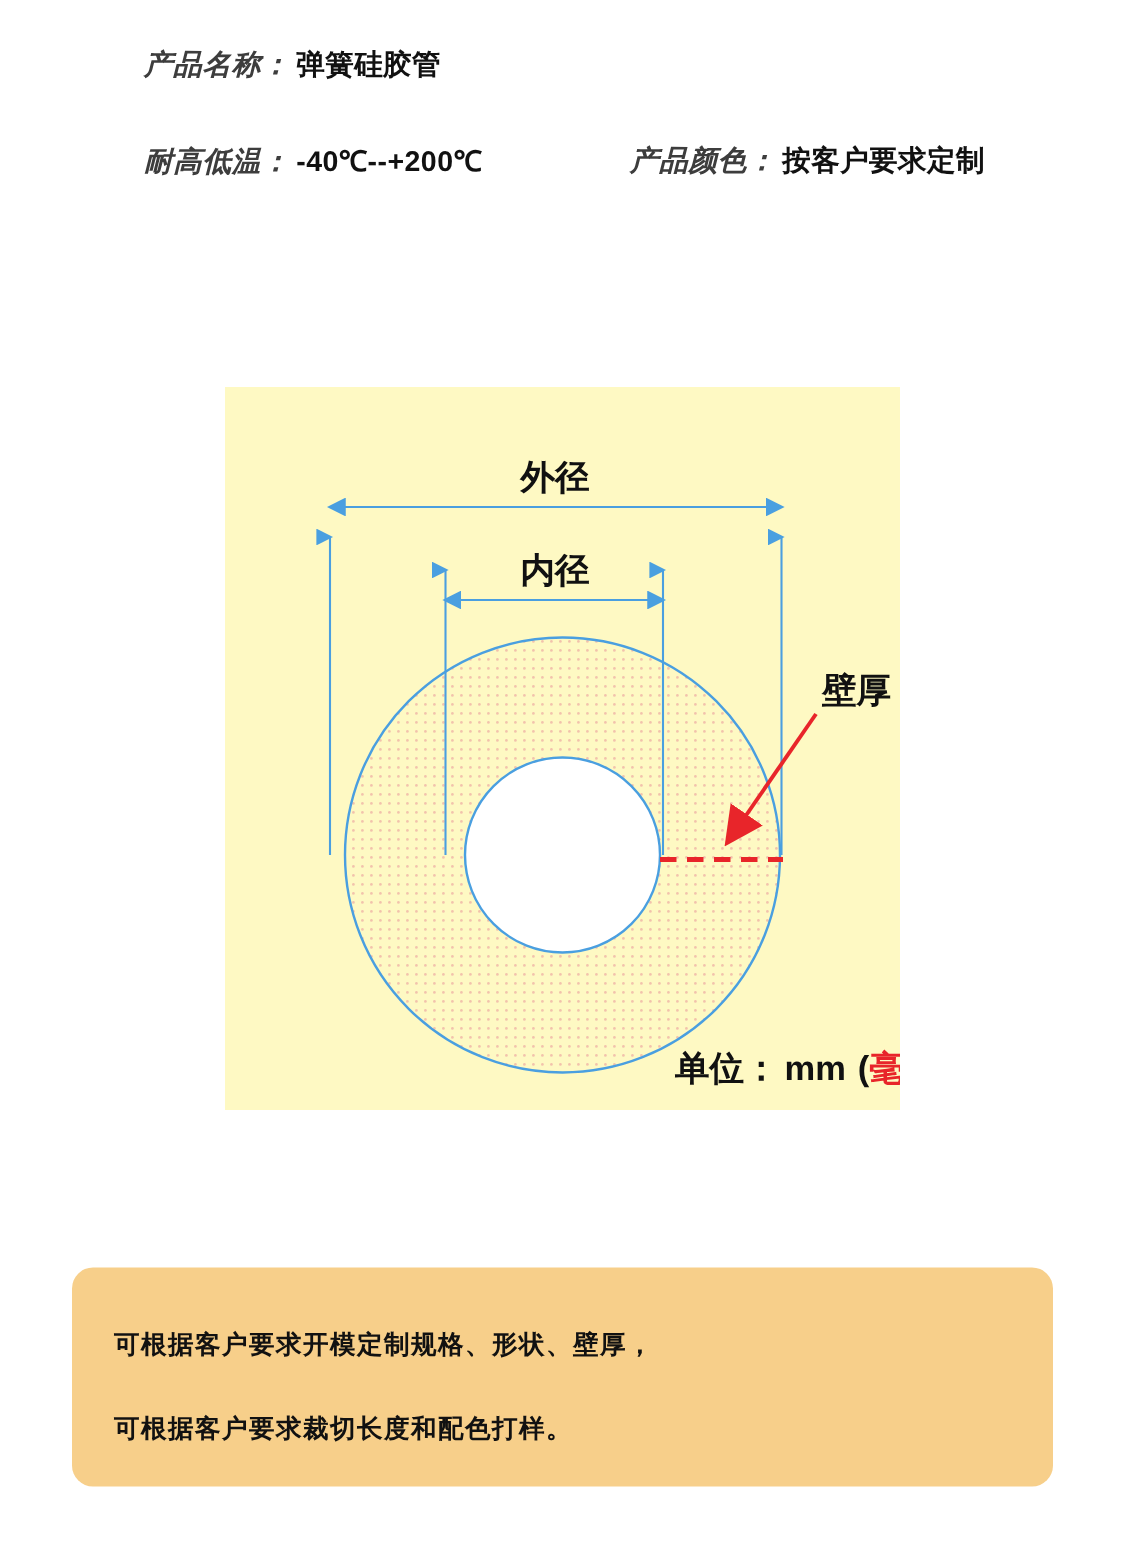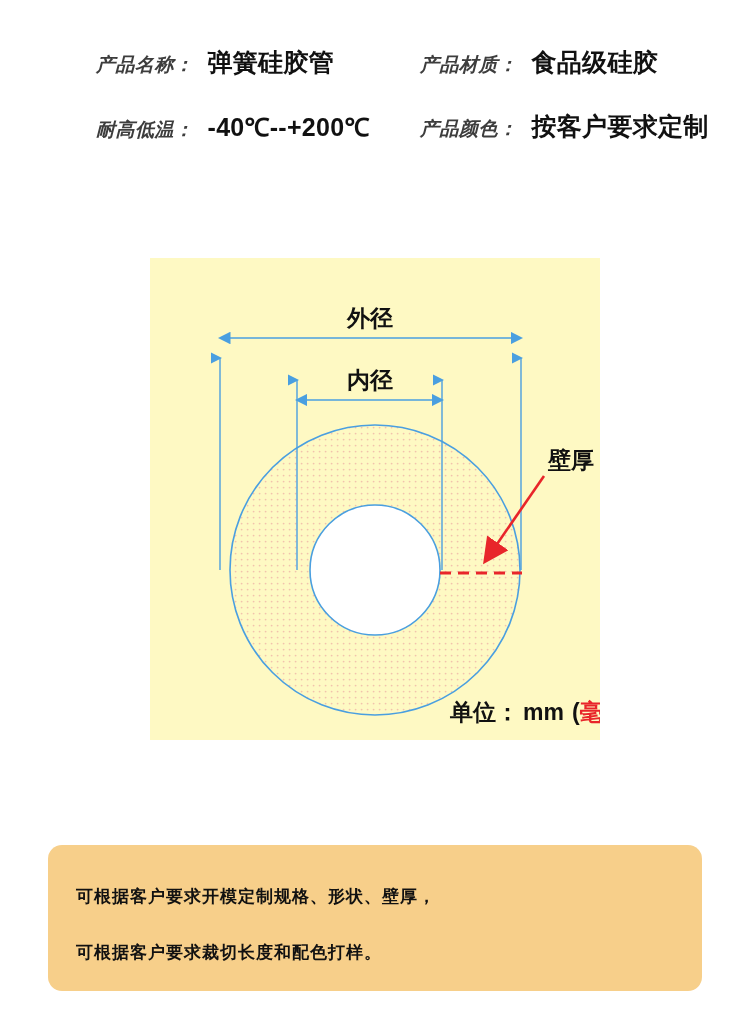--- a/index.html
+++ b/index.html
@@ -19,21 +19,20 @@
   
   .spec-table {
     position: absolute;
     top: 30px;
     left: 0;
     width: 750px;
   }
   .spec-row {
     display: flex;
     height: 64px;
-    align-items: center;
   }
   .spec-cell {
     display: flex;
     align-items: baseline;
     white-space: nowrap;
   }
   .spec-cell.col1 {
     width: 330px;
     padding-left: 96px;
     box-sizing: border-box;
@@ -44,24 +43,24 @@
     box-sizing: border-box;
   }
   .spec-label {
     font-size: 19px;
     font-weight: bold;
     font-style: italic;
     color: #3d3d3d;
     letter-spacing: 0.5px;
   }
   .spec-value {
-    font-size: 25px;
+    font-size: 19px;
     font-weight: bold;
     color: #111111;
-    margin-left: 14px;
+    margin-left: 4px;
     letter-spacing: 0.3px;
   }
 
   
   .diagram-wrap {
     position: absolute;
     top: 258px;
     left: 150px;
     width: 450px;
     height: 482px;
@@ -97,24 +96,20 @@
 </style>
 </head>
 <body>
 
 <div class="spec-table">
 
   <div class="spec-row">
     <div class="spec-cell col1">
       <span class="spec-label">产品名称：</span>
       <span class="spec-value">弹簧硅胶管</span>
-    </div>
-    <div class="spec-cell col2">
-      <span class="spec-label">产品材质：</span>
-      <span class="spec-value">食品级硅胶</span>
     </div>
   </div>
 
   <div class="spec-row">
     <div class="spec-cell col1">
       <span class="spec-label">耐高低温：</span>
       <span class="spec-value">-40℃--+200℃</span>
     </div>
     <div class="spec-cell col2">
       <span class="spec-label">产品颜色：</span>

